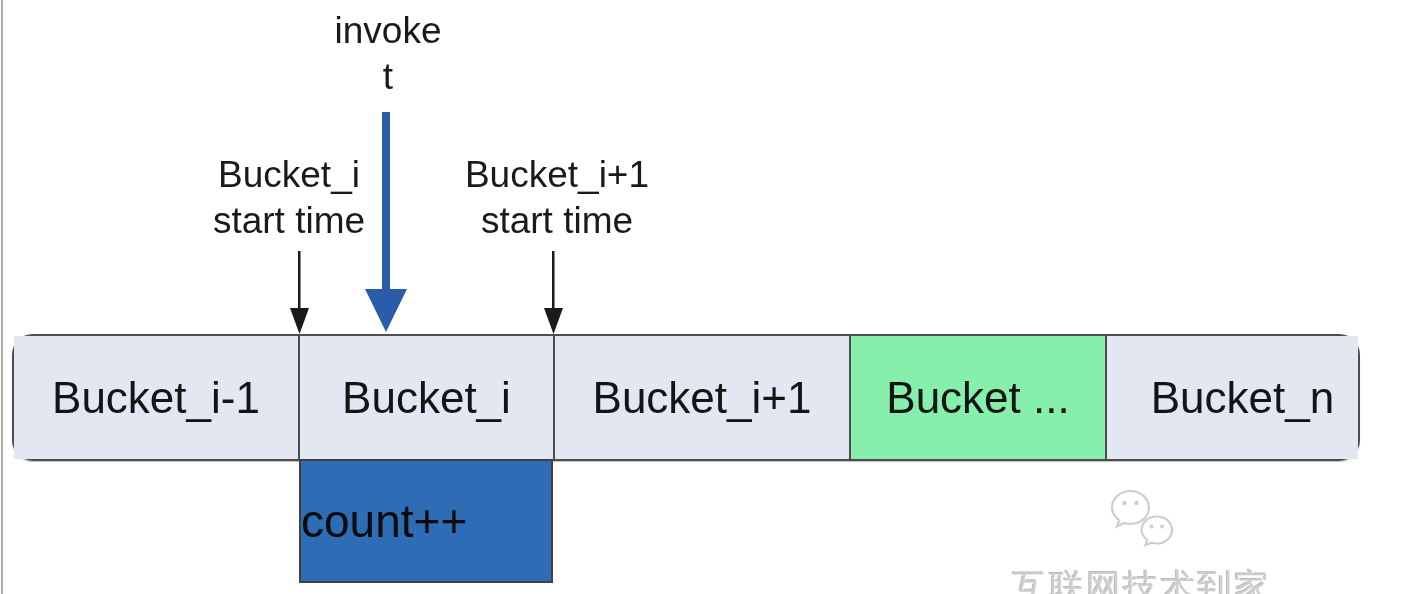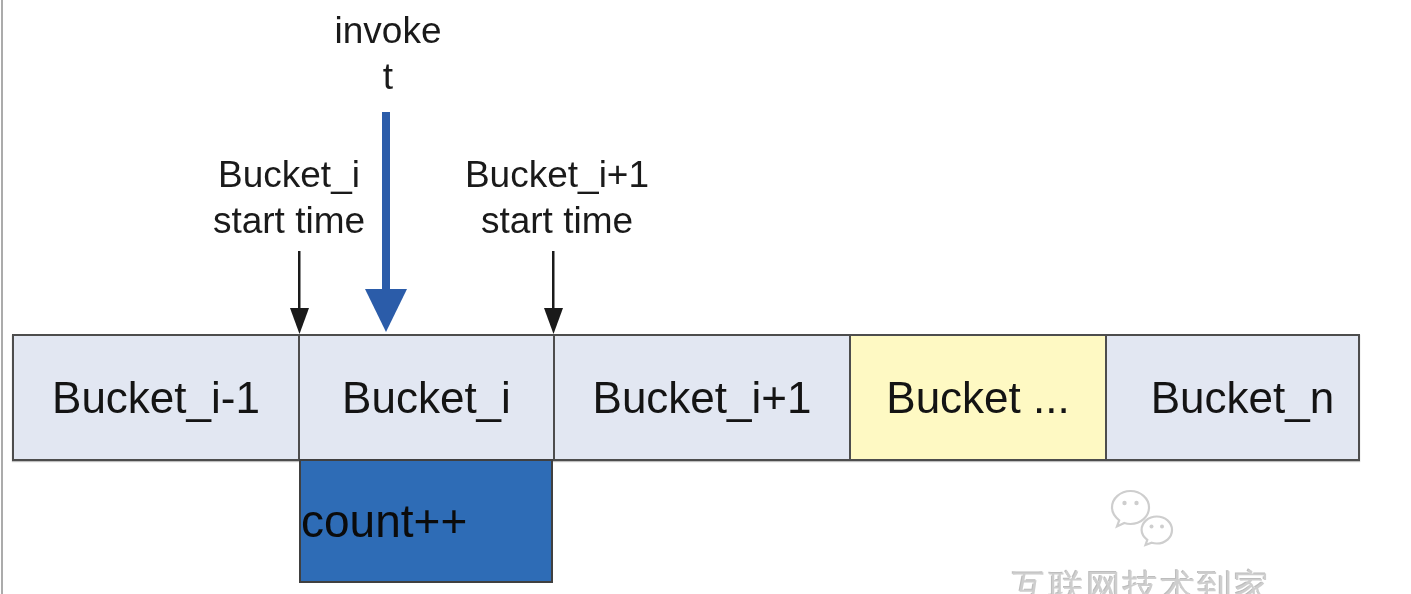--- a/index.html
+++ b/index.html
@@ -116,31 +116,31 @@
     <rect x="382" y="112" width="8" height="182" fill="#2b5ca9"></rect>
     <polygon points="365,289 407,289 386,332" fill="#2b5ca9"></polygon>
 
     <rect x="298" y="251" width="2.5" height="60" fill="#1a1a1a"></rect>
     <polygon points="290,308 309,308 299.5,334" fill="#1a1a1a"></polygon>
 
     <rect x="552" y="251" width="2.5" height="60" fill="#1a1a1a"></rect>
     <polygon points="544,308 563,308 553.5,334" fill="#1a1a1a"></polygon>
   </svg>
 
-  <div class="bucket-row" style="border-color: rgb(77, 77, 77);">
+  <div class="bucket-row" style="border-color: rgb(77, 77, 77); border-radius: 21px;">
     <div class="bucket-cell cell-0" style="background-color: rgb(226, 231, 242); border-right-color: rgb(77, 77, 77);">
       <span>Bucket_i-1</span>
     </div>
     <div class="bucket-cell cell-1" style="background-color: rgb(226, 231, 242); border-right-color: rgb(77, 77, 77);">
       <span>Bucket_i</span>
     </div>
     <div class="bucket-cell cell-2" style="background-color: rgb(226, 231, 242); border-right-color: rgb(77, 77, 77);">
       <span>Bucket_i+1</span>
     </div>
-    <div class="bucket-cell cell-3" style="background-color: #fef9c3; border-right-color: rgb(77, 77, 77);">
+    <div class="bucket-cell cell-3" style="background-color: #86efac; border-right-color: rgb(77, 77, 77);">
       <span>Bucket ...</span>
     </div>
     <div class="bucket-cell cell-4" style="background-color: rgb(226, 231, 242);">
       <span>Bucket_n</span>
     </div>
   </div>
 
   <div class="count-box" style="background-color: rgb(46, 108, 182);">
     <span>count++</span>
   </div>

